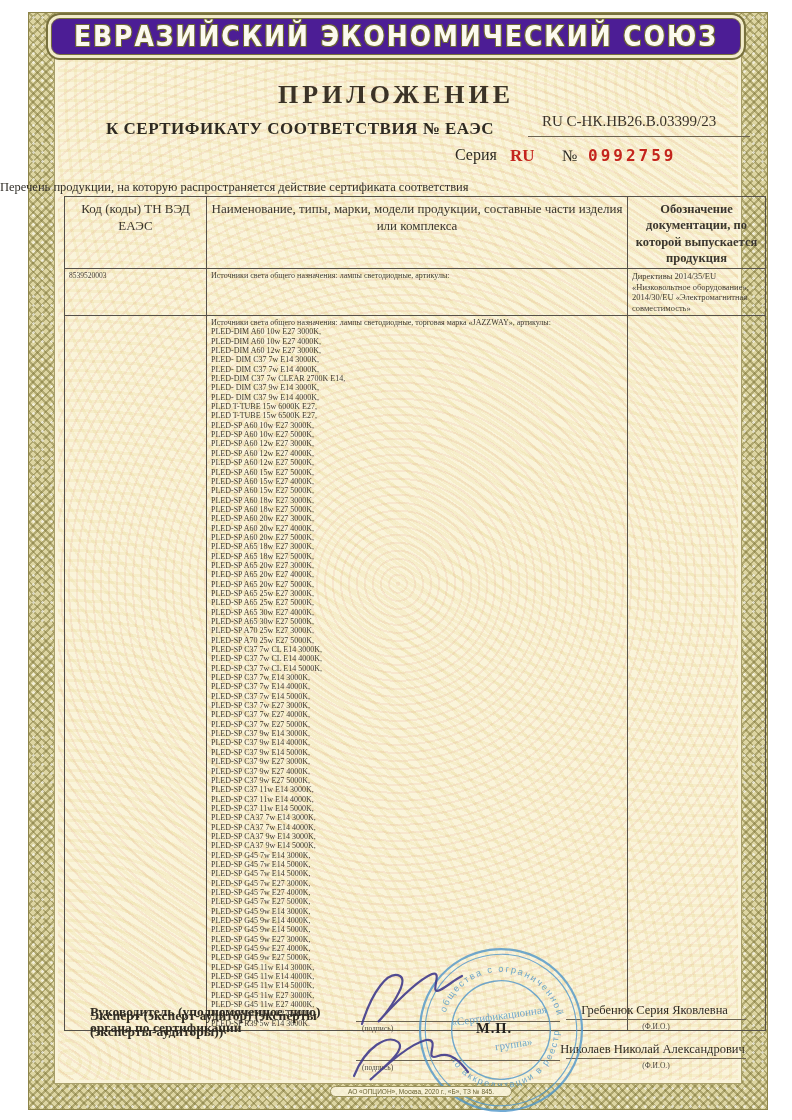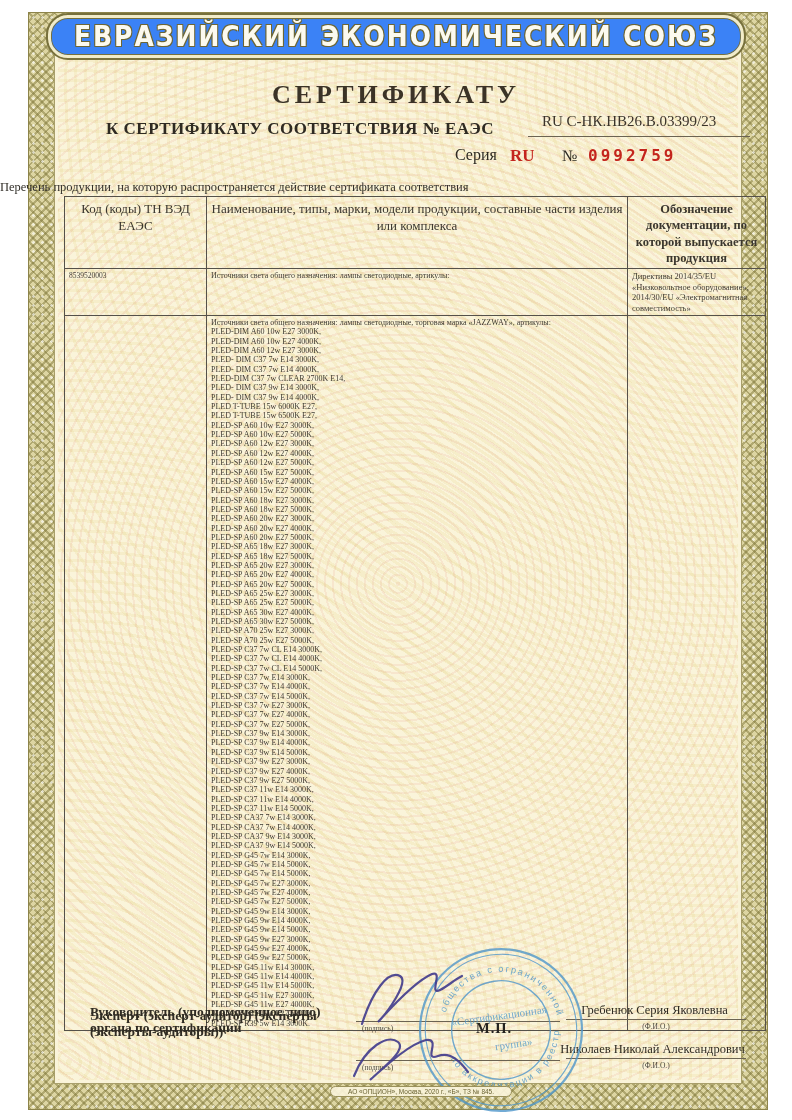--- a/index.html
+++ b/index.html
@@ -19,21 +19,21 @@
     background:
       repeating-radial-gradient(circle at 50% 52%, rgba(224,138,118,.13) 0 2px, rgba(224,138,118,0) 2px 8px),
       repeating-radial-gradient(circle at 2% 98%, rgba(214,192,84,.12) 0 3px, rgba(214,192,84,0) 3px 10px),
       repeating-radial-gradient(circle at 98% 4%, rgba(214,192,84,.12) 0 3px, rgba(214,192,84,0) 3px 10px),
       #faf4da;
     border:1px solid rgba(141,132,74,.75);
     box-shadow:0 0 0 3px rgba(250,244,218,.9) inset;}
 
   
   .banner{position:absolute;top:15px;left:50%;transform:translateX(-50%);z-index:5;
-    background:#3b82f6;border:3px solid #f2ecc9;outline:2px solid #77703c;border-radius:20px;
+    background:#4c1d95;border:3px solid #f2ecc9;outline:2px solid #77703c;border-radius:12px;
     box-shadow:0 0 0 1px #77703c inset;padding:4px 23px;}
   .banner span{display:inline-block;font-family:"DejaVu Sans", sans-serif;font-weight:bold;
     font-size:25px;letter-spacing:2px;color:#fcfaef;white-space:nowrap;
     text-shadow:1px 1px 0 #6d6635,-1px -1px 0 #6d6635,1px -1px 0 #6d6635,-1px 1px 0 #6d6635;
     transform:scaleY(1.12);}
 
   .abs{position:absolute;}
   .title{top:80px;left:0;width:100%;text-align:center;font-size:26px;font-weight:bold;
     letter-spacing:4px;color:#3b3327;z-index:4;}
   .subtitle{top:119px;left:106px;font-size:17px;font-weight:bold;letter-spacing:.5px;z-index:4;}
@@ -90,21 +90,21 @@
 <body>
 
 <div class="page">
   <div class="frame"></div>
   <div class="inner"></div>
 
   <div class="banner">
     <span>ЕВРАЗИЙСКИЙ ЭКОНОМИЧЕСКИЙ СОЮЗ</span>
   </div>
 
-  <div class="abs title">СЕРТИФИКАТУ</div>
+  <div class="abs title">ПРИЛОЖЕНИЕ</div>
   <div class="abs subtitle">К СЕРТИФИКАТУ СООТВЕТСТВИЯ № ЕАЭС</div>
   <div class="abs certnum">RU С-НК.НВ26.В.03399/23</div>
   <div class="abs certline"></div>
 
   <div class="abs seriesrow">
     <span class="series-label">Серия</span>
     <span class="series-value">RU</span>
     <span class="numsign">№</span>
     <span class="blanknum">0992759</span>
   </div>

